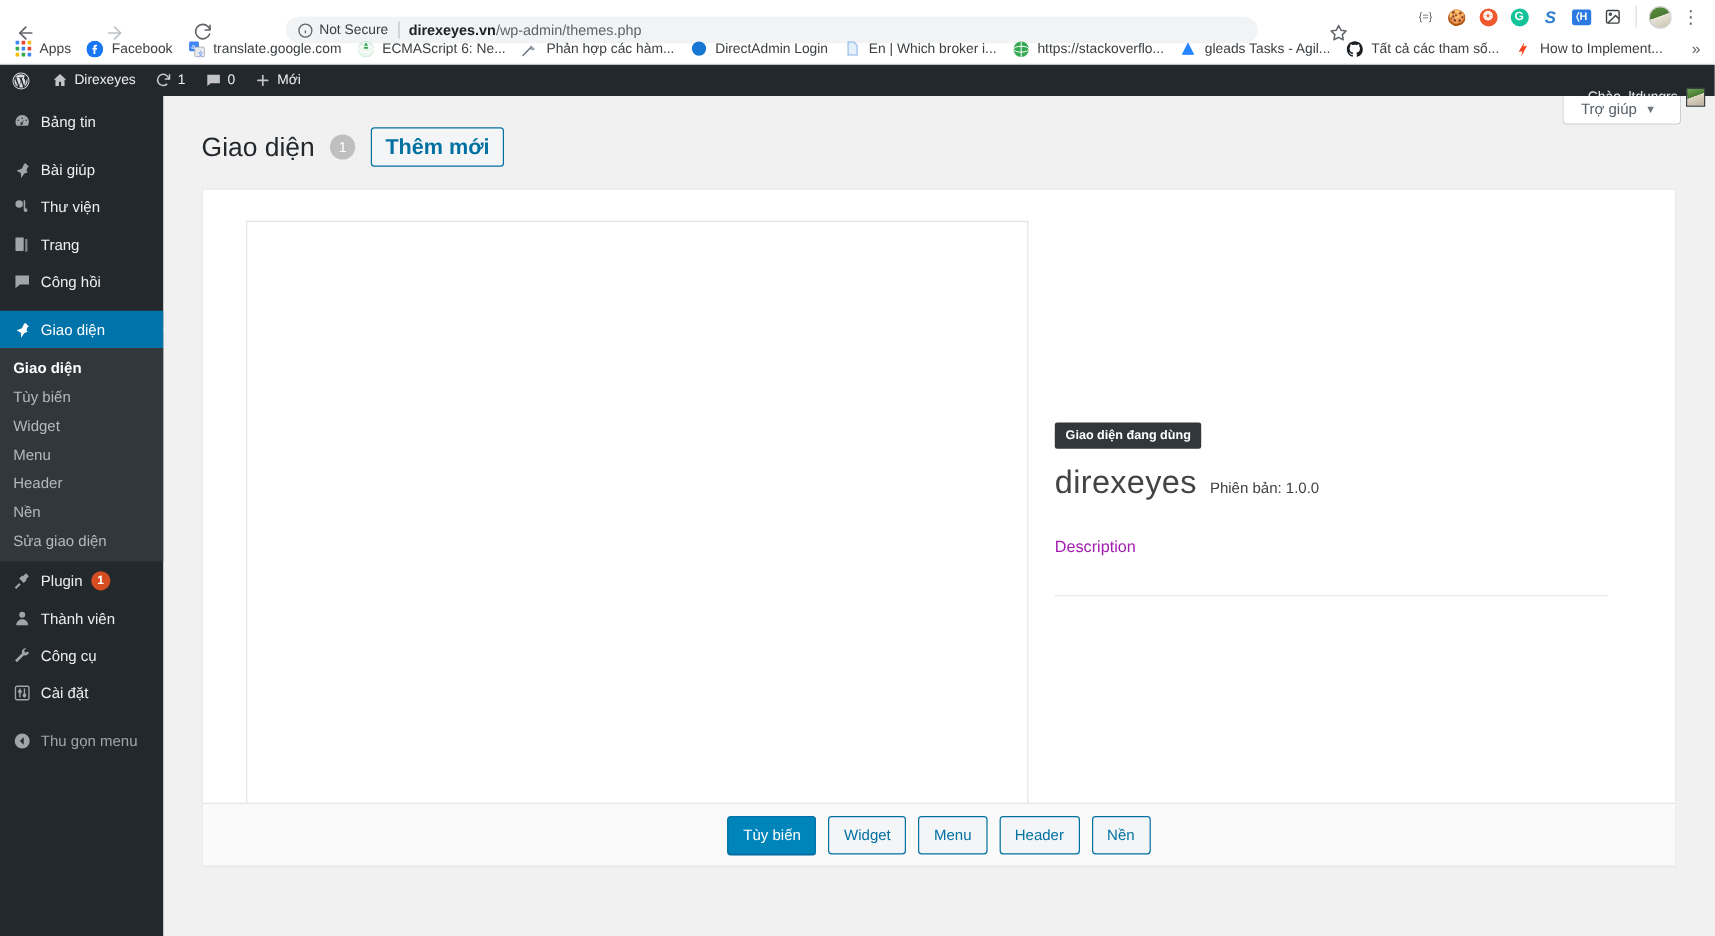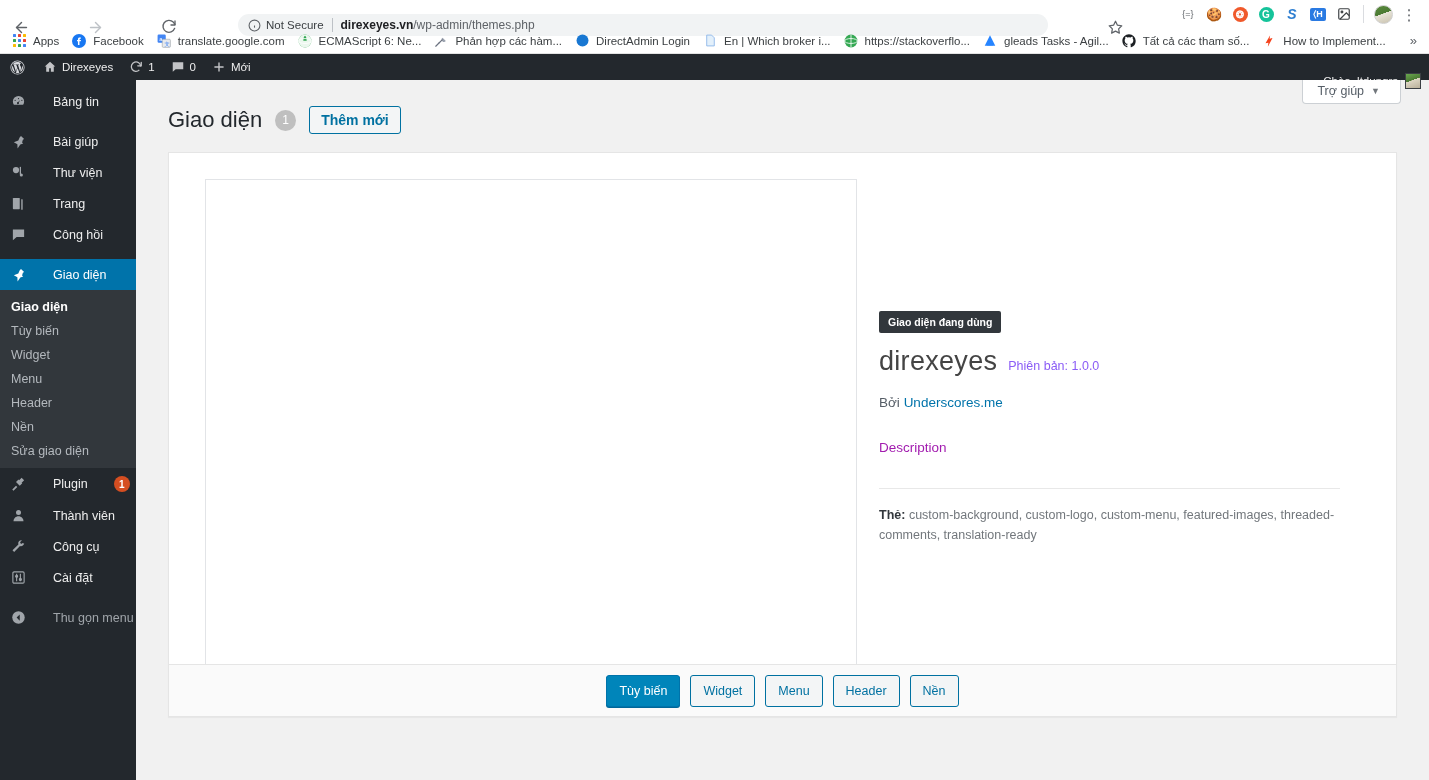--- a/index.html
+++ b/index.html
@@ -126,21 +126,21 @@
   
   #adminmenu {
     width: 136px; flex: none;
     background: #23282d;
     color: #eee;
     font-size: 12.5px;
     padding-top: 6px;
     position: relative;
   }
   .menu-top {
-    display: flex; align-items: center; gap: 26px;
+    display: flex; align-items: center; gap: 7px;
     padding: 8px 0 8px 9px;
     color: #eeeeee; position: relative; text-align: right;
   }
   .menu-top .mt-ico {
     width: 18px; display:flex; align-items:center; justify-content:center;
     color: #a0a5aa; flex:none;
   }
   .menu-top.current {
     background: #0073aa; color: #fff; font-weight: 400;
   }
@@ -191,21 +191,21 @@
     font-size: 22px; font-weight: 400; color: #23282d;
   }
   .count-bubble {
     background: #bfbfbf; color: #fff; border-radius: 11px;
     min-width: 21px; height: 21px; padding: 0 7px;
     display: inline-flex; align-items: center; justify-content: center;
     font-size: 12px;
   }
   .page-title-action {
     background: #f3f5f6; border: 1px solid #0071a1;
-    color: #0071a1; font-size: 14px; font-weight: 600;
+    color: #0071a1; font-size: 18px; font-weight: 600;
     padding: 5px 11px; border-radius: 3px;
     text-decoration: none;
   }
 
   .themes-panel {
     background: #fff;
     border: 1px solid #e5e5e5;
     margin: 0 12px;
     height: 565px;
     position: relative;
@@ -232,21 +232,21 @@
     background: #32373c; color: #fff;
     font-size: 10.5px; font-weight: 600;
     padding: 5px 9px; border-radius: 2px;
     margin-bottom: 13px;
   }
   .theme-name-row { display: flex; align-items: baseline; gap: 11px; }
   .theme-name {
     font-size: 27px; font-weight: 300; color: #444;
     letter-spacing: 0.3px;
   }
-  .theme-version { font-size: 12.5px; color: #8b5cf6; }
+  .theme-version { font-size: 12.5px; color: #404040; }
   .theme-author { font-size: 13.5px; color: #555d66; margin-top: 18px; }
   .theme-author a { color: #0073aa; text-decoration: none; }
   .theme-description {
     font-size: 13.5px; color: #a21caf; margin-top: 27px; line-height: 1.6;
   }
   .theme-hr {
     border: none; border-top: 1px solid #e8e8e8;
     margin: 30px 0 17px 0;
   }
   .theme-tags {
@@ -666,33 +666,25 @@
           <div class="theme-screenshot"></div>
 
           <div class="theme-info">
             <span class="active-badge">Giao diện đang dùng</span>
 
             <div class="theme-name-row">
               <span class="theme-name">direxeyes</span>
               <span class="theme-version">Phiên bản: 1.0.0</span>
             </div>
 
-            <div class="theme-author">
-              <span>Bởi</span>
-              <a>Underscores.me</a>
-            </div>
 
             <div class="theme-description">Description</div>
 
             <hr class="theme-hr">
 
-            <div class="theme-tags">
-              <b>Thẻ:</b>
-              <span>custom-background, custom-logo, custom-menu, featured-images, threaded-comments, translation-ready</span>
-            </div>
           </div>
         </div>
 
         <div class="theme-actions-bar">
           <a class="btn primary">Tùy biến</a>
           <a class="btn">Widget</a>
           <a class="btn">Menu</a>
           <a class="btn">Header</a>
           <a class="btn">Nền</a>
         </div>

